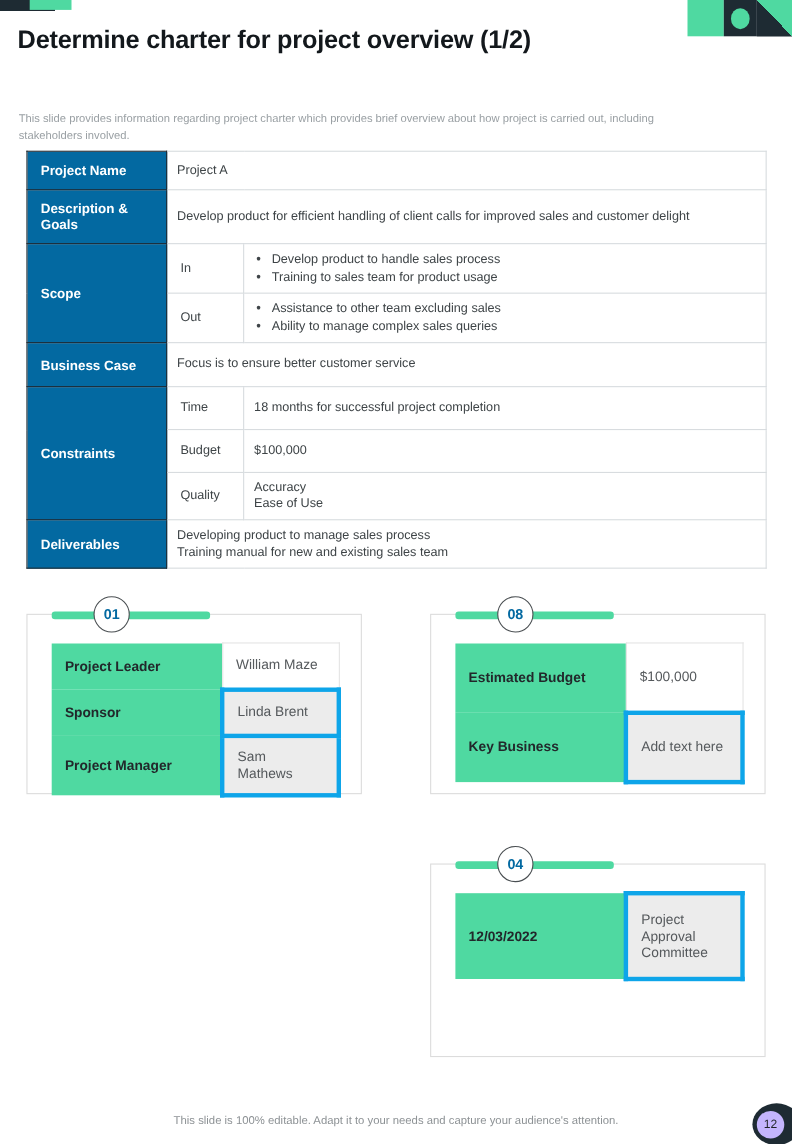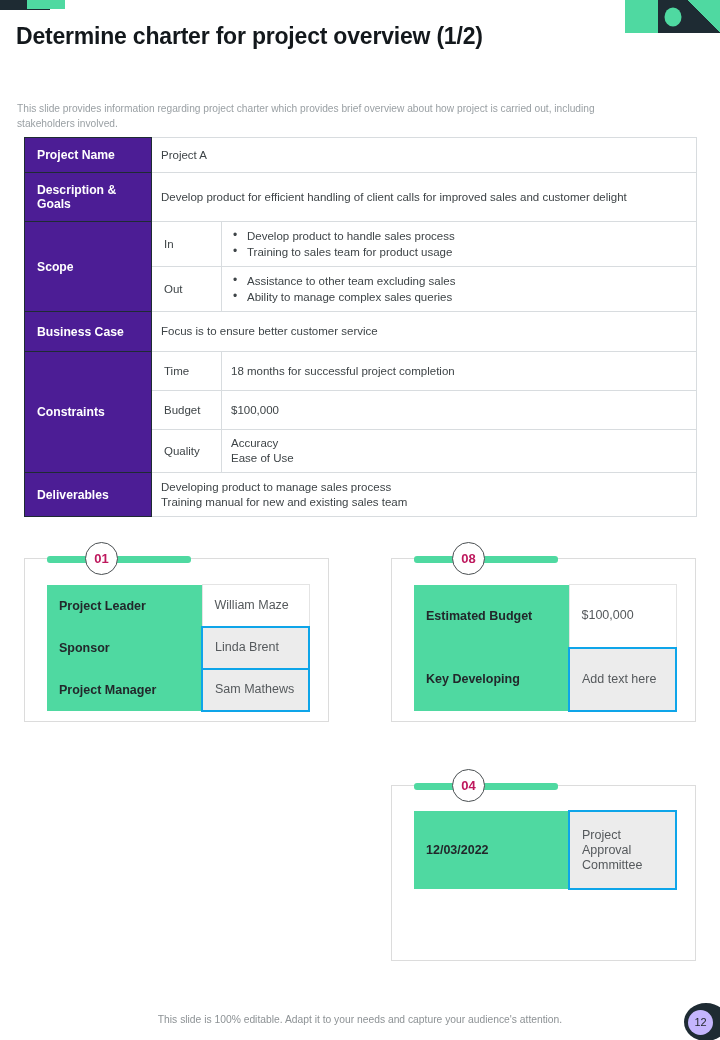--- a/index.html
+++ b/index.html
@@ -41,21 +41,21 @@
     position: absolute; left: 24px; top: 137px; width: 673px;
     border-collapse: collapse; table-layout: fixed;
   }
   .maintable td {
     border: 1px solid #d8dcdf;
     vertical-align: middle;
     font-size: 11.5px; color: #3e4447;
     padding: 6px 9px;
   }
   .maintable td.lbl {
-    background: #4c1d95; color: #ffffff; font-weight: bold;
+    background: #0369a1; color: #ffffff; font-weight: bold;
     font-size: 12.2px; width: 127px; padding: 10px 12px;
     border-color: #1e2b33;
   }
   .maintable td.sub { width: 70px; font-size: 11.5px; color: #3e4447; padding-left: 12px; }
   .maintable td.val { color: #3e4447; line-height: 15px; }
   .maintable ul { list-style: none; }
   .maintable ul li { position: relative; padding-left: 16px; line-height: 16px; }
   .maintable ul li:before {
     content: "\2022"; position: absolute; left: 2px; top: -1px; font-size: 12px; color: #3e4447;
   }
@@ -66,28 +66,28 @@
   }
   .card .topbar {
     position: absolute; left: 22px; top: -3px; width: 144px; height: 7px;
     background: #4fd9a1; border-radius: 3px;
   }
   .card .badge {
     position: absolute; left: 60px; top: -17px;
     width: 33px; height: 33px; border-radius: 50%;
     background: #ffffff; border: 1.3px solid #4a4f52;
     display: flex; align-items: center; justify-content: center;
-    font-size: 13px; font-weight: bold; color: #be185d;
+    font-size: 13px; font-weight: bold; color: #0369a1;
   }
   .ctable { border-collapse: collapse; table-layout: fixed; }
   .ctable td { font-size: 12.5px; padding: 10px 12px; vertical-align: middle; }
   .ctable td.k { background: #4fd9a1; color: #22282b; font-weight: bold; }
   .ctable td.v { color: #55595c; font-weight: normal; line-height: 15px; }
   .ctable td.v.white { background: #ffffff; border: 1px solid #e4e4e4; }
-  .ctable td.v.gray { background: #ececec; border: 2px solid #0ea5e9; }
+  .ctable td.v.gray { background: #ececec; border: 4px solid #0ea5e9; }
   .ctable td.head { background: #4fd9a1; color: #22282b; font-weight: bold; font-size: 13px; }
 
   
   .footer {
     position: absolute; left: 0; top: 1014px; width: 720px; text-align: center;
     font-size: 10.3px; color: #8d9295;
   }
   .pagebadge {
     position: absolute; right: -8px; top: 1003px;
     width: 44px; height: 38px; border-radius: 50%; background: #1e2b33;
@@ -214,21 +214,21 @@
       <colgroup>
           <col style="width:155px">
           <col>
         </colgroup>
       <tbody>
         <tr>
           <td class="k" style="height:63px">Estimated Budget</td>
           <td class="v white">$100,000</td>
         </tr>
         <tr>
-          <td class="k" style="height:63px">Key Developing</td>
+          <td class="k" style="height:63px">Key Business</td>
           <td class="v gray">Add text here</td>
         </tr>
       </tbody>
     </table>
   </div>
 
 
   <div class="card" style="left:391px; top:785px; height:176px;">
     <div class="topbar"></div>
     <div class="badge">04</div>

